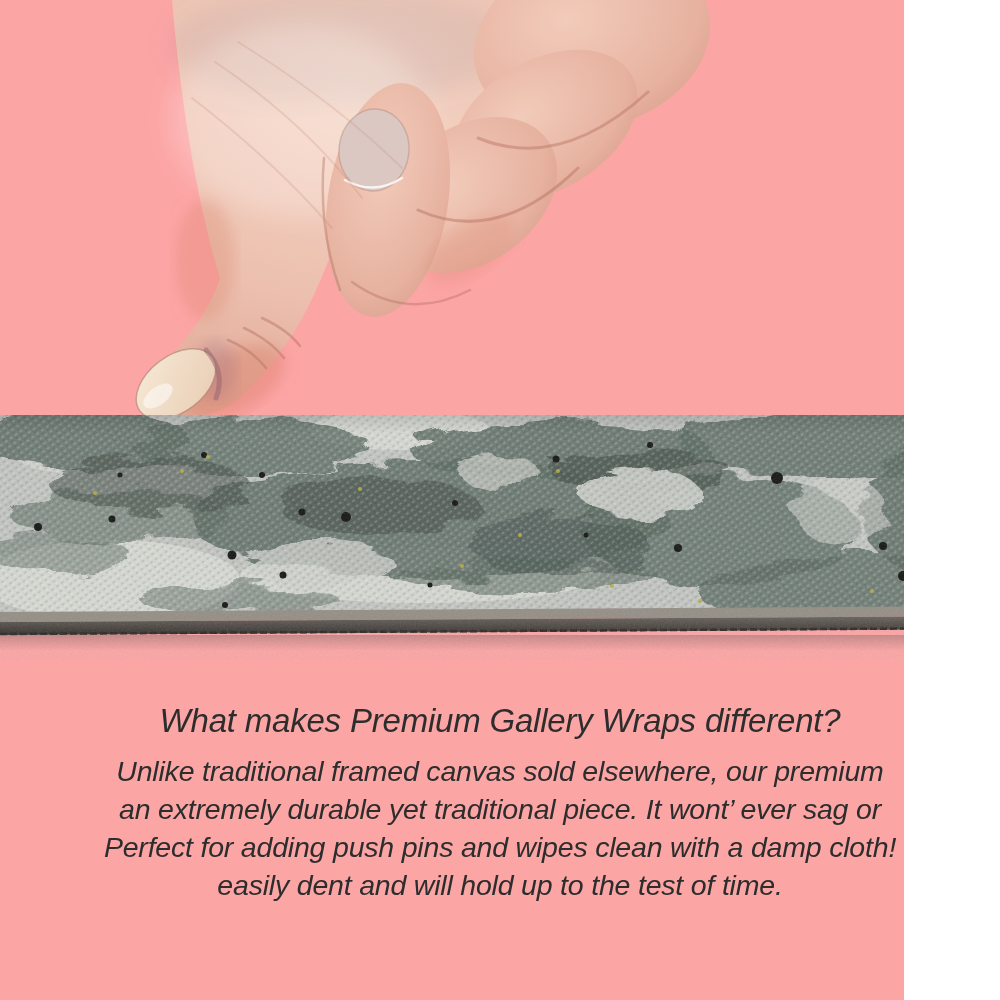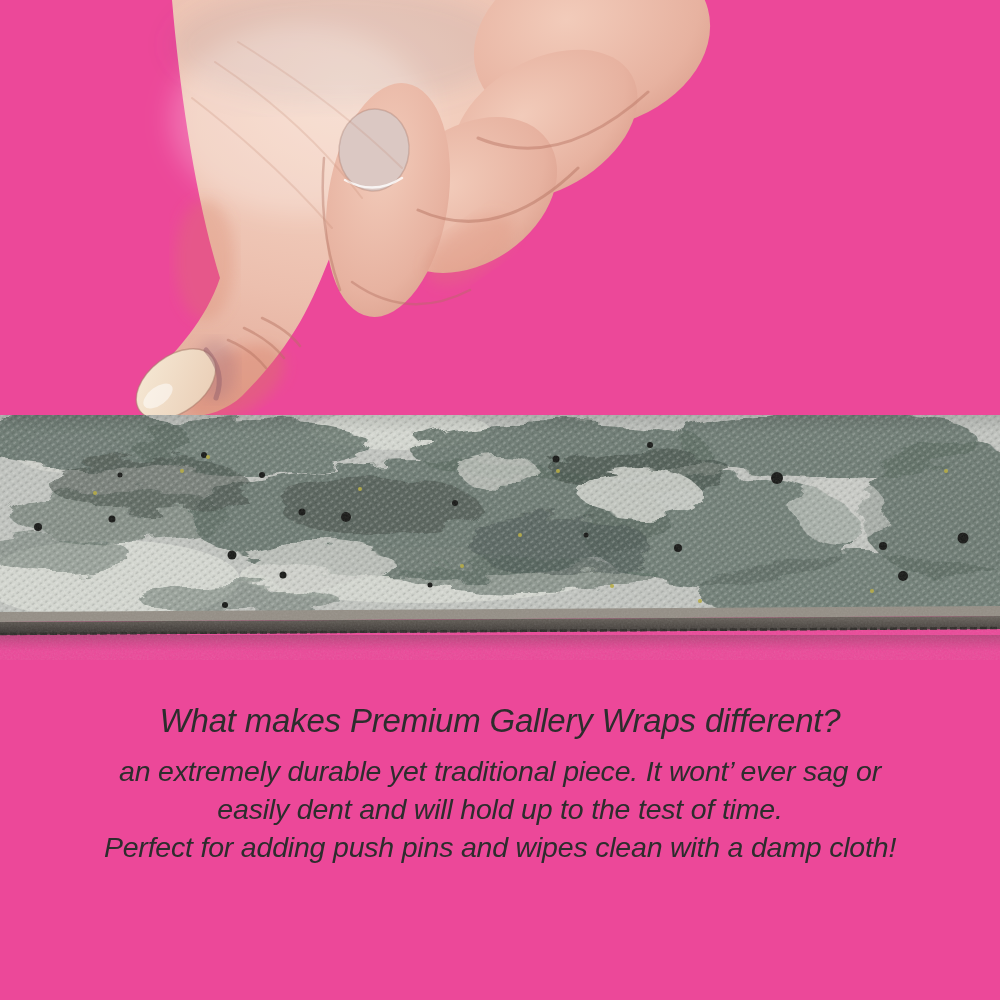--- a/index.html
+++ b/index.html
@@ -1,18 +1,18 @@
 <!DOCTYPE html>
 <html><head>
 <meta charset="utf-8">
 <style>
   html,body { margin:0; padding:0; background:#ffffff; }
   .stage {
-    position:relative; width:1000px; height:1000px;
-    background:#ec4899; overflow:hidden;
+    position:relative; width:904px; height:1000px;
+    background:#fca5a5; overflow:hidden;
     font-family:"Liberation Sans", sans-serif;
   }
   .hand  { position:absolute; left:0; top:0;   width:1000px; height:418px; display:block; }
   .strip { position:absolute; left:0; top:415px; width:1000px; height:245px; display:block; }
   .copy {
     position:absolute; left:0; top:700px; width:1000px;
     text-align:center; color:#2d2d2d; font-style:italic;
   }
   .copy h2 {
     margin:0 0 10px 0; font-weight:400;
@@ -226,18 +226,19 @@
     <path d="M0,207 L1000,201 L1000,214 L0,220 Z" fill="url(#edgeGrad)"></path>
     <path d="M0,219 L1000,213" stroke="#2c2926" stroke-width="2.5" stroke-dasharray="7 3" fill="none"></path>
 
     <rect x="0" y="220" width="1000" height="16" fill="url(#shadGrad)"></rect>
 
     <rect x="0" y="0" width="1000" height="224" filter="url(#grain)" opacity="0.15"></rect>
   </svg>
 
   <section class="copy">
     <h2>What makes Premium Gallery Wraps different?</h2>
+    <p class="line">Unlike traditional framed canvas sold elsewhere, our premium</p>
     <p class="line">an extremely durable yet traditional piece. It wont’ ever sag or</p>
+    <p class="line">Perfect for adding push pins and wipes clean with a damp cloth!</p>
     <p class="line">easily dent and will hold up to the test of time.</p>
-    <p class="line">Perfect for adding push pins and wipes clean with a damp cloth!</p>
   </section>
 
 </div>
 
 </body></html>

